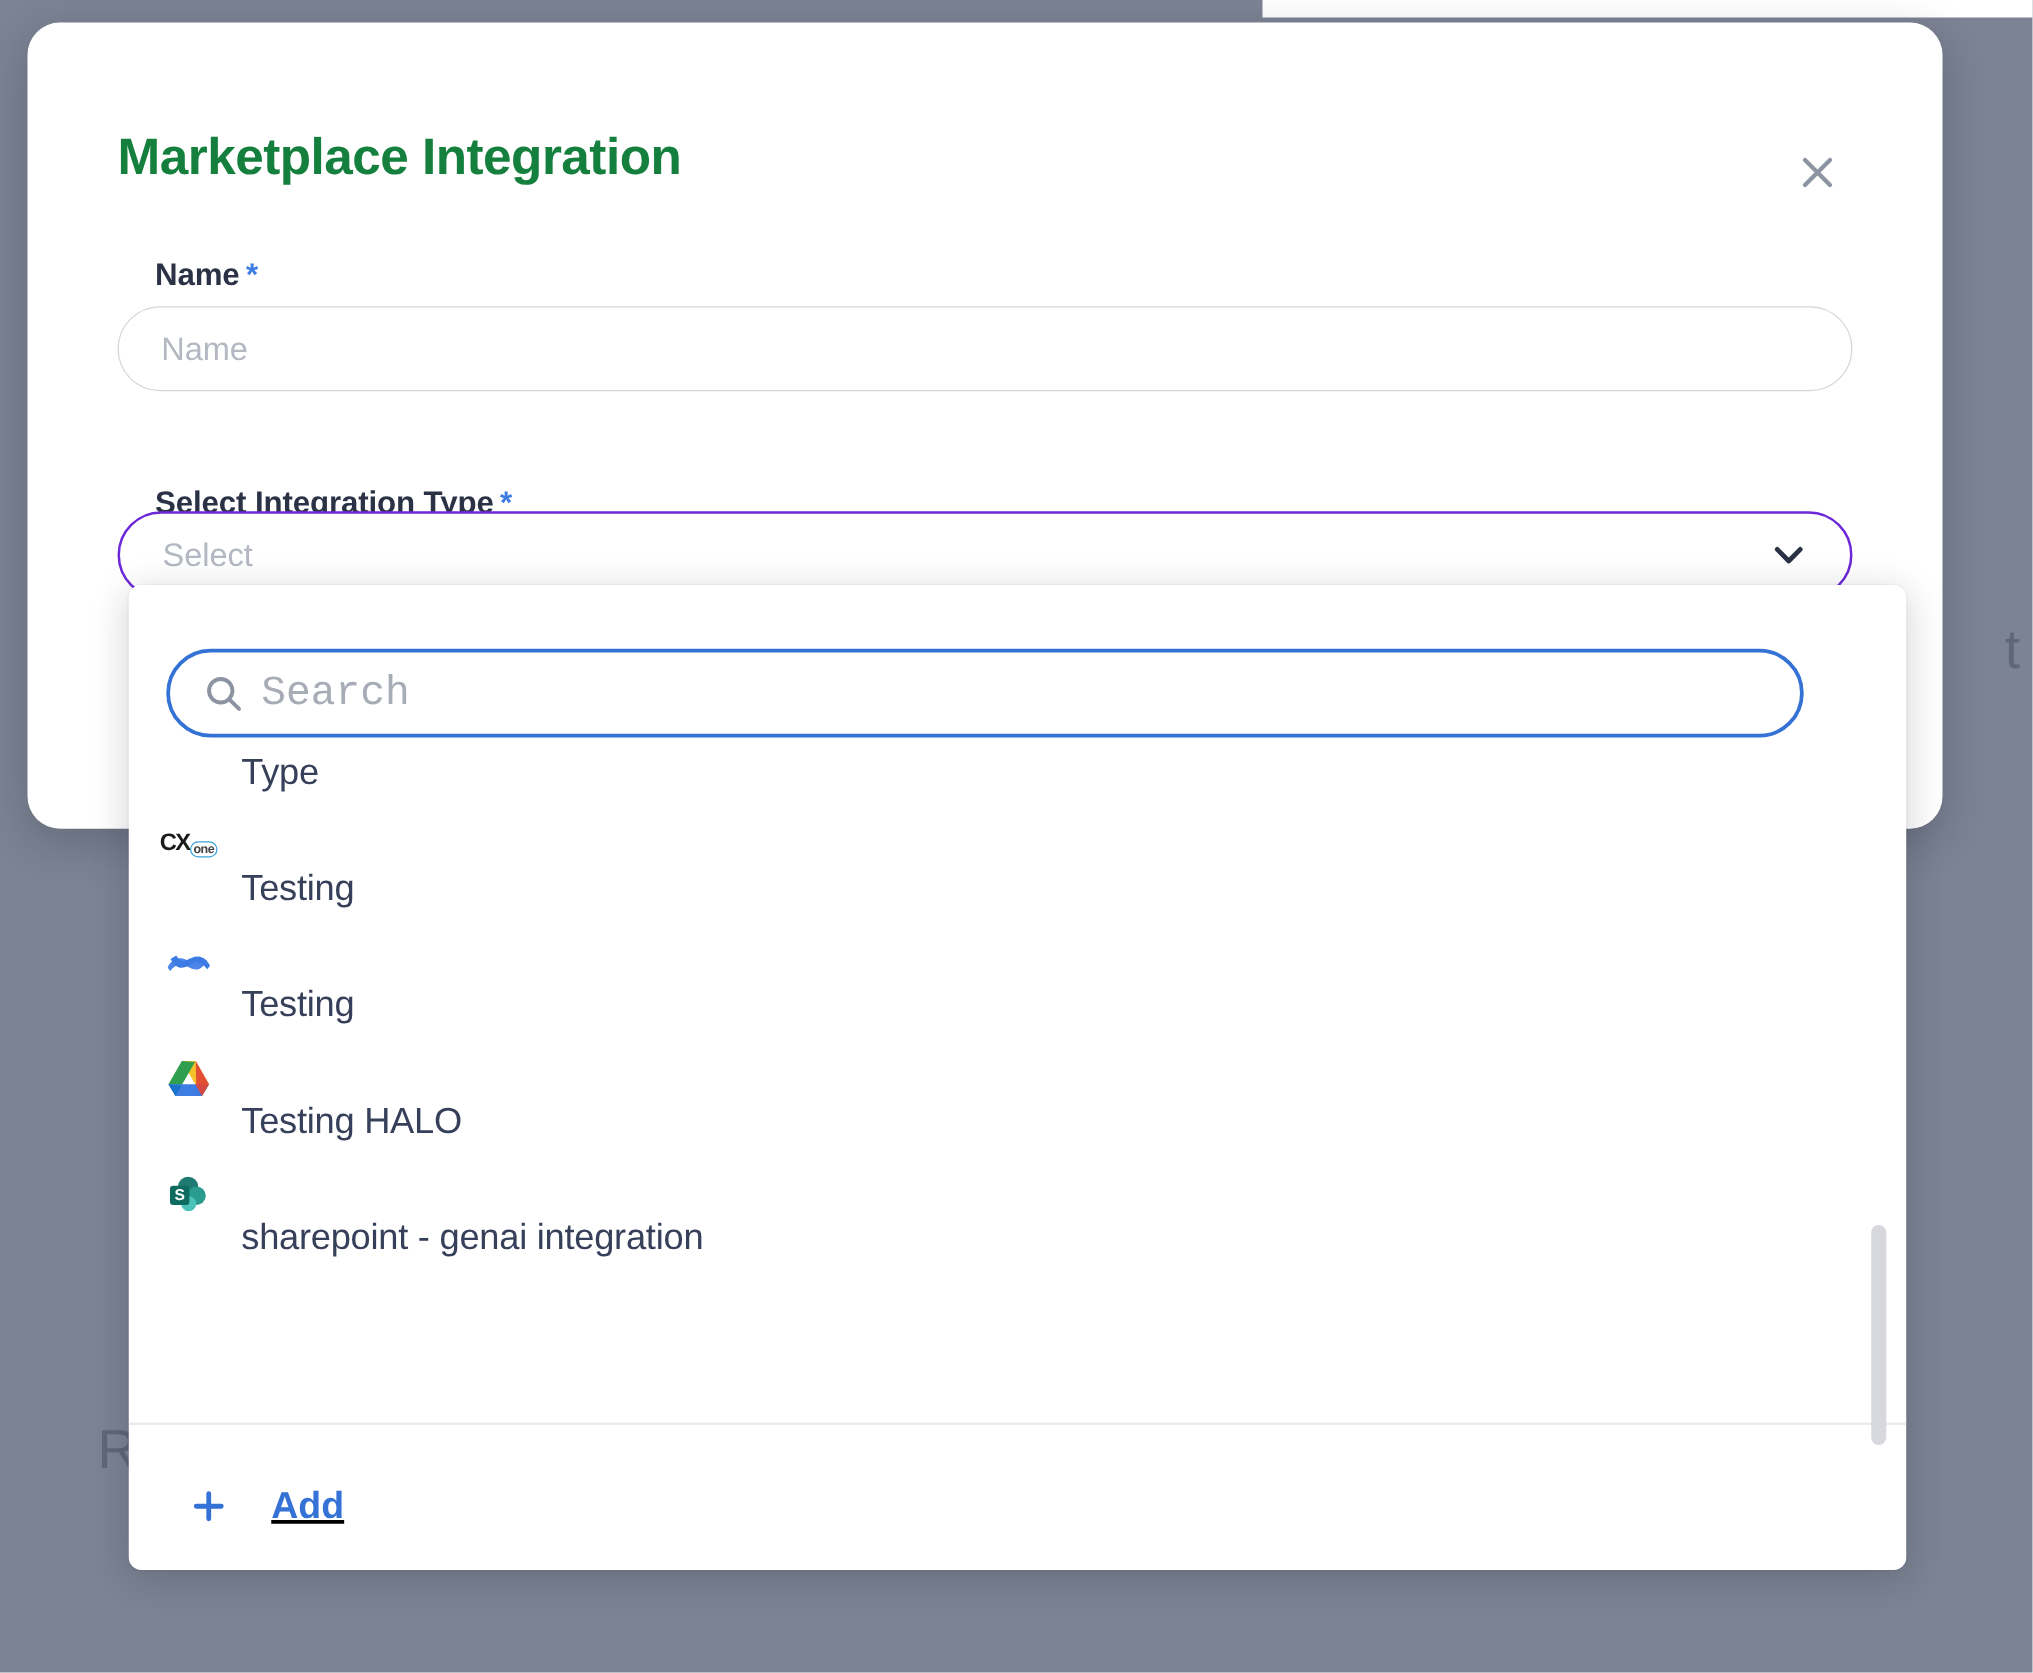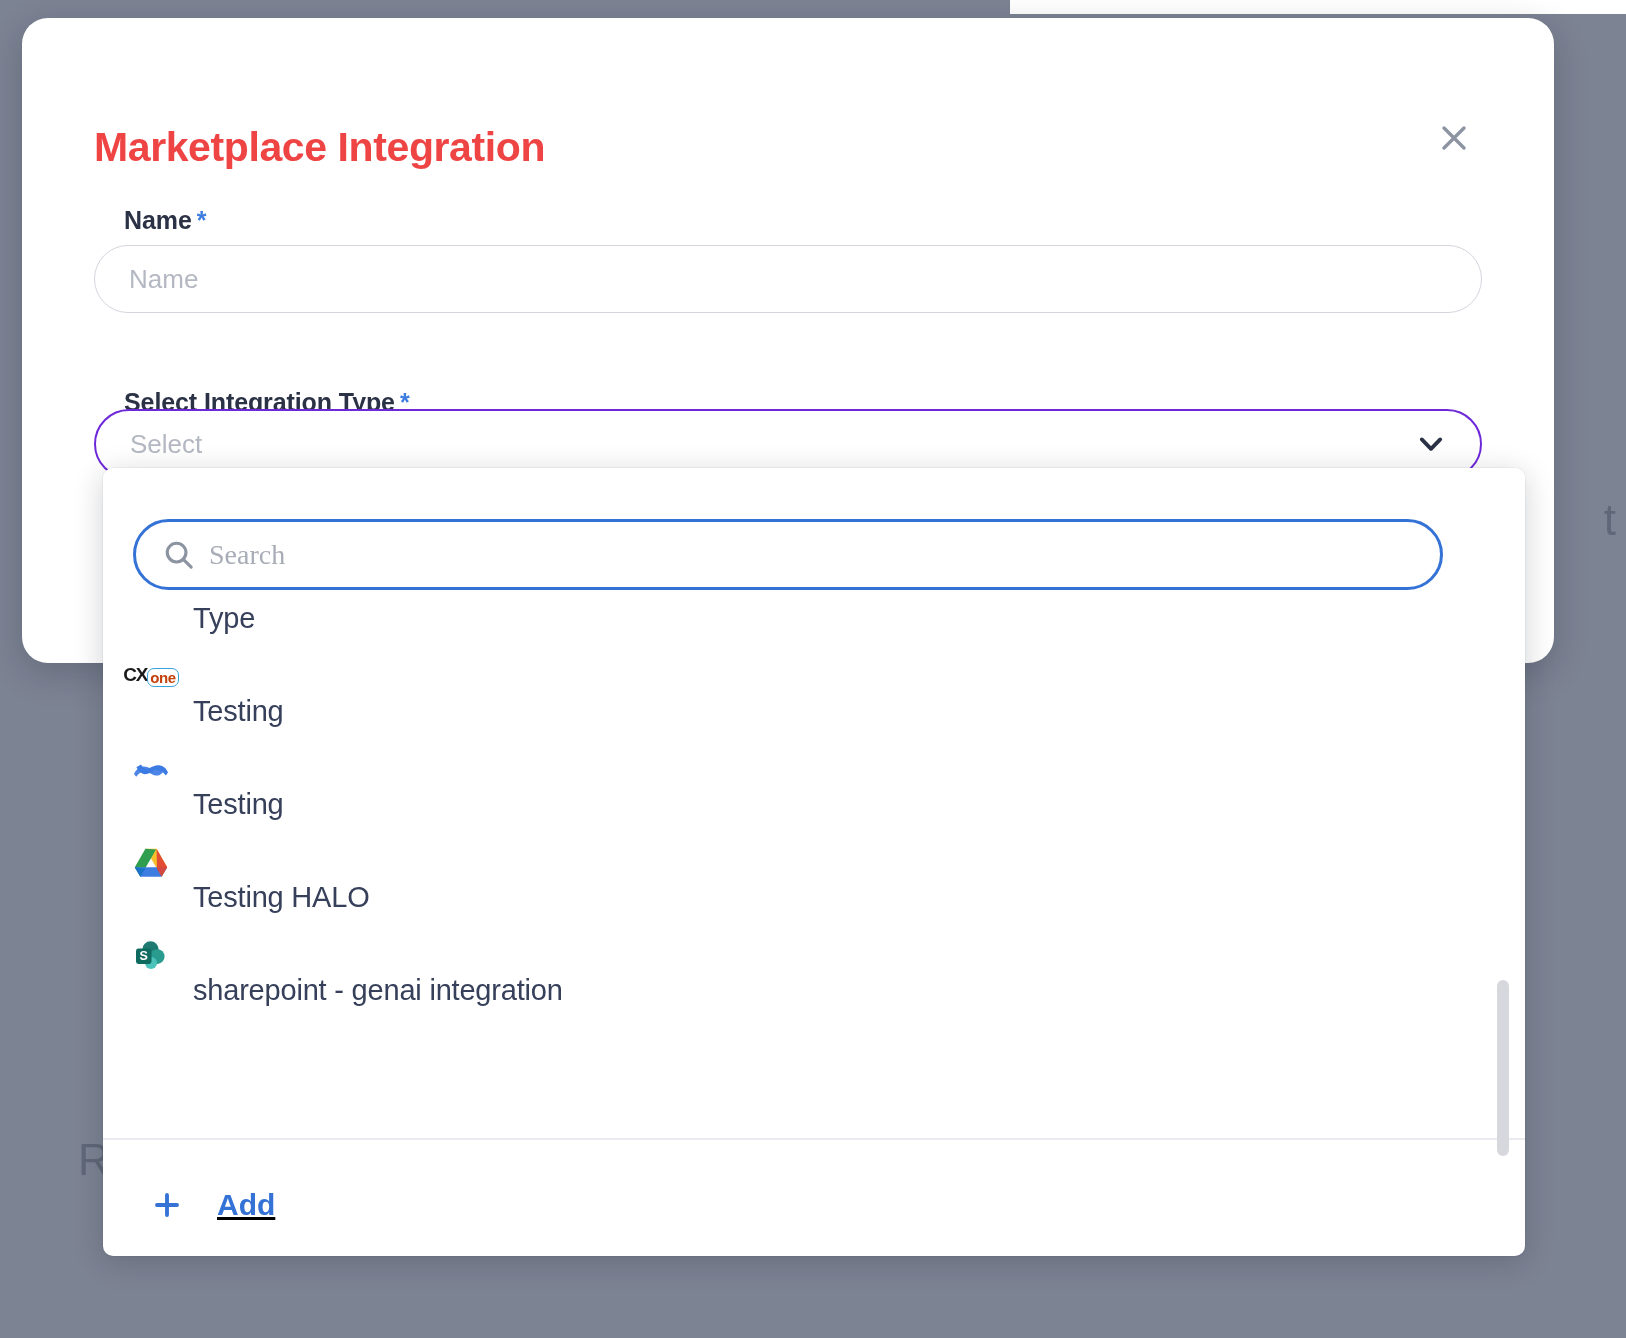--- a/index.html
+++ b/index.html
@@ -51,22 +51,21 @@
     left: 0; right: 0; top: 0;
     height: 190px;
   }
   #modal-title {
     position: absolute;
     left: 72px;
     top: 84px;
     font-size: 41px;
     font-weight: 700;
     letter-spacing: -0.4px;
-    color: #ef4444;
-    margin-top: 22px;
+    color: #15803d;
   }
   #close-button {
     position: absolute;
     right: 78px;
     top: 98px;
     width: 44px;
     height: 44px;
     display: flex;
     align-items: center;
     justify-content: center;
@@ -165,22 +164,22 @@
     display: flex;
     align-items: center;
     padding: 0 26px;
     background: #fff;
   }
   #search-icon { flex: 0 0 auto; margin-right: 13px; display: flex; }
   #search-input {
     flex: 1;
     border: none;
     outline: none;
-    font-size: 28px;
-    font-family: Liberation Serif, serif;
+    font-size: 33px;
+    font-family: Liberation Mono, monospace;
     color: #000000;
     background: transparent;
   }
   #search-input::placeholder { color: #a8acb6; }
 
   
   #options-list {
     position: absolute;
     left: 0;
     top: 134px;
@@ -225,24 +224,24 @@
     font-size: 19px;
     font-weight: 700;
     color: #1a1a1a;
     letter-spacing: -1.2px;
     line-height: 1;
     position: relative;
     top: -3px;
   }
   .cxone-mark em {
     font-style: normal;
-    color: #c2410c;
+    color: #404040;
     border: 1.6px solid #39a3dc;
     border-radius: 7px 7px 7px 7px;
-    font-size: 15px;
+    font-size: 10px;
     padding: 0 2px;
     letter-spacing: -0.4px;
     position: relative;
     top: 2px;
   }
 
   
   #dropdown-divider {
     position: absolute;
     left: 0; right: 0;

